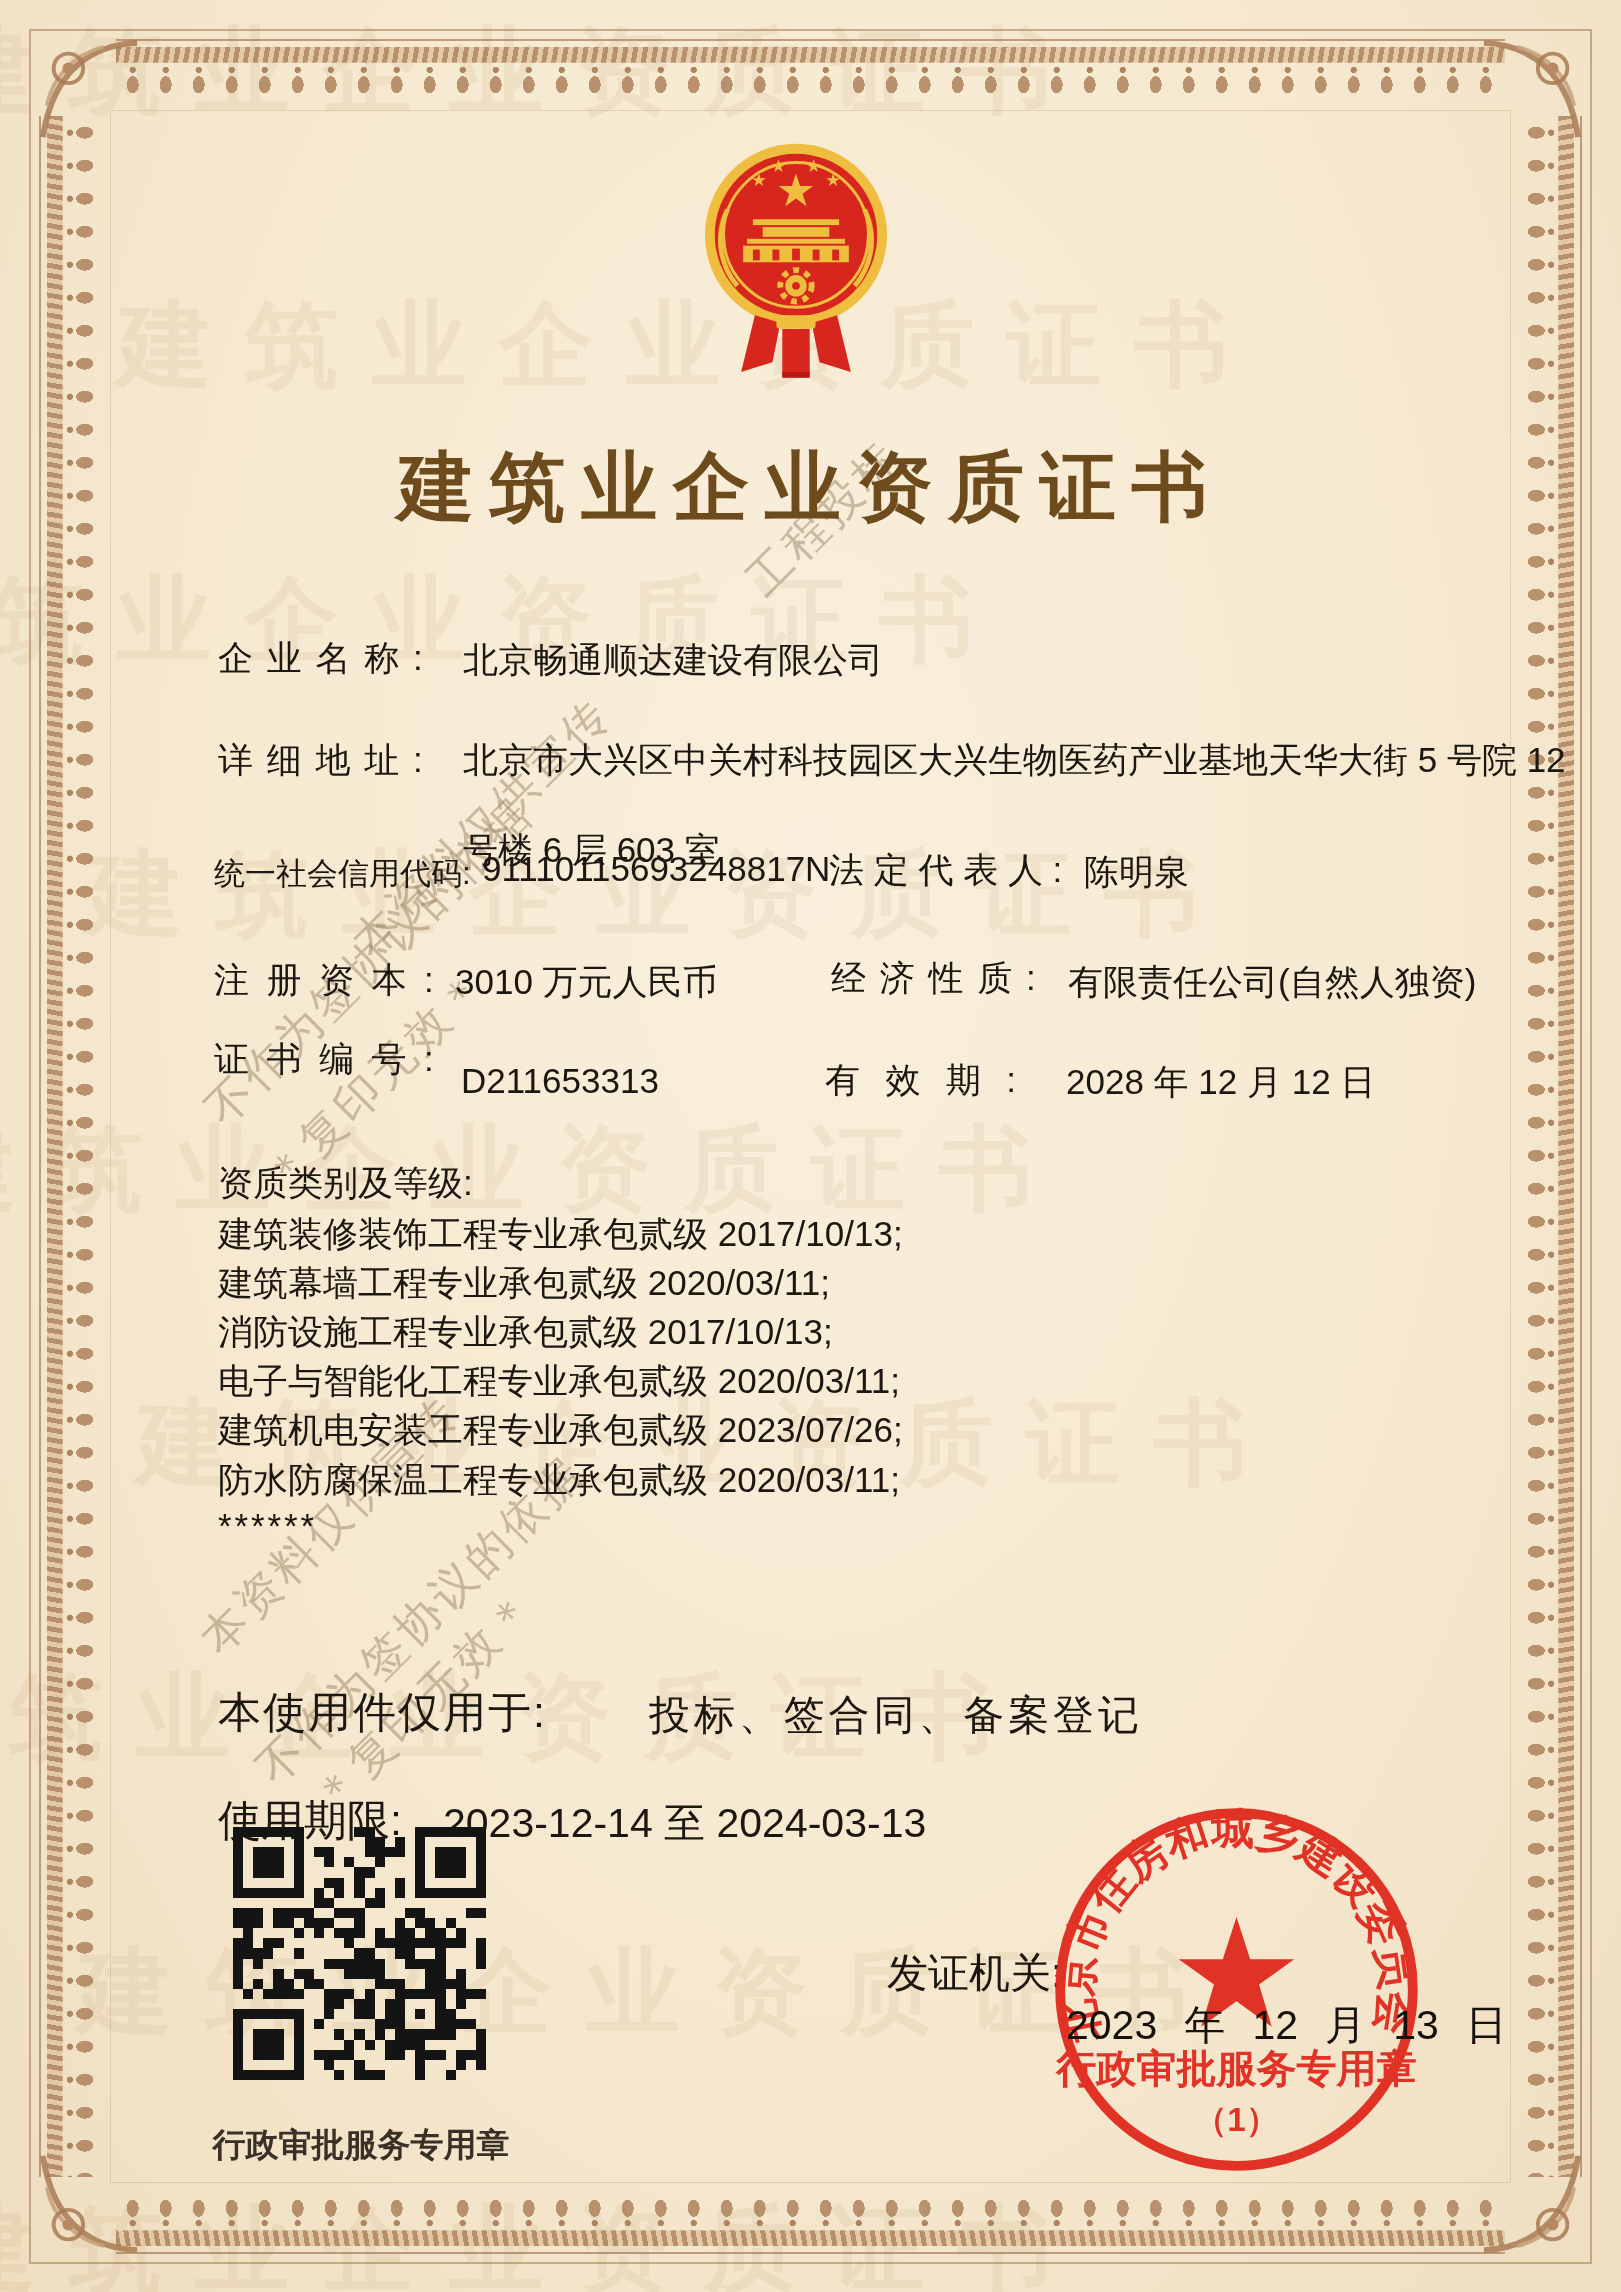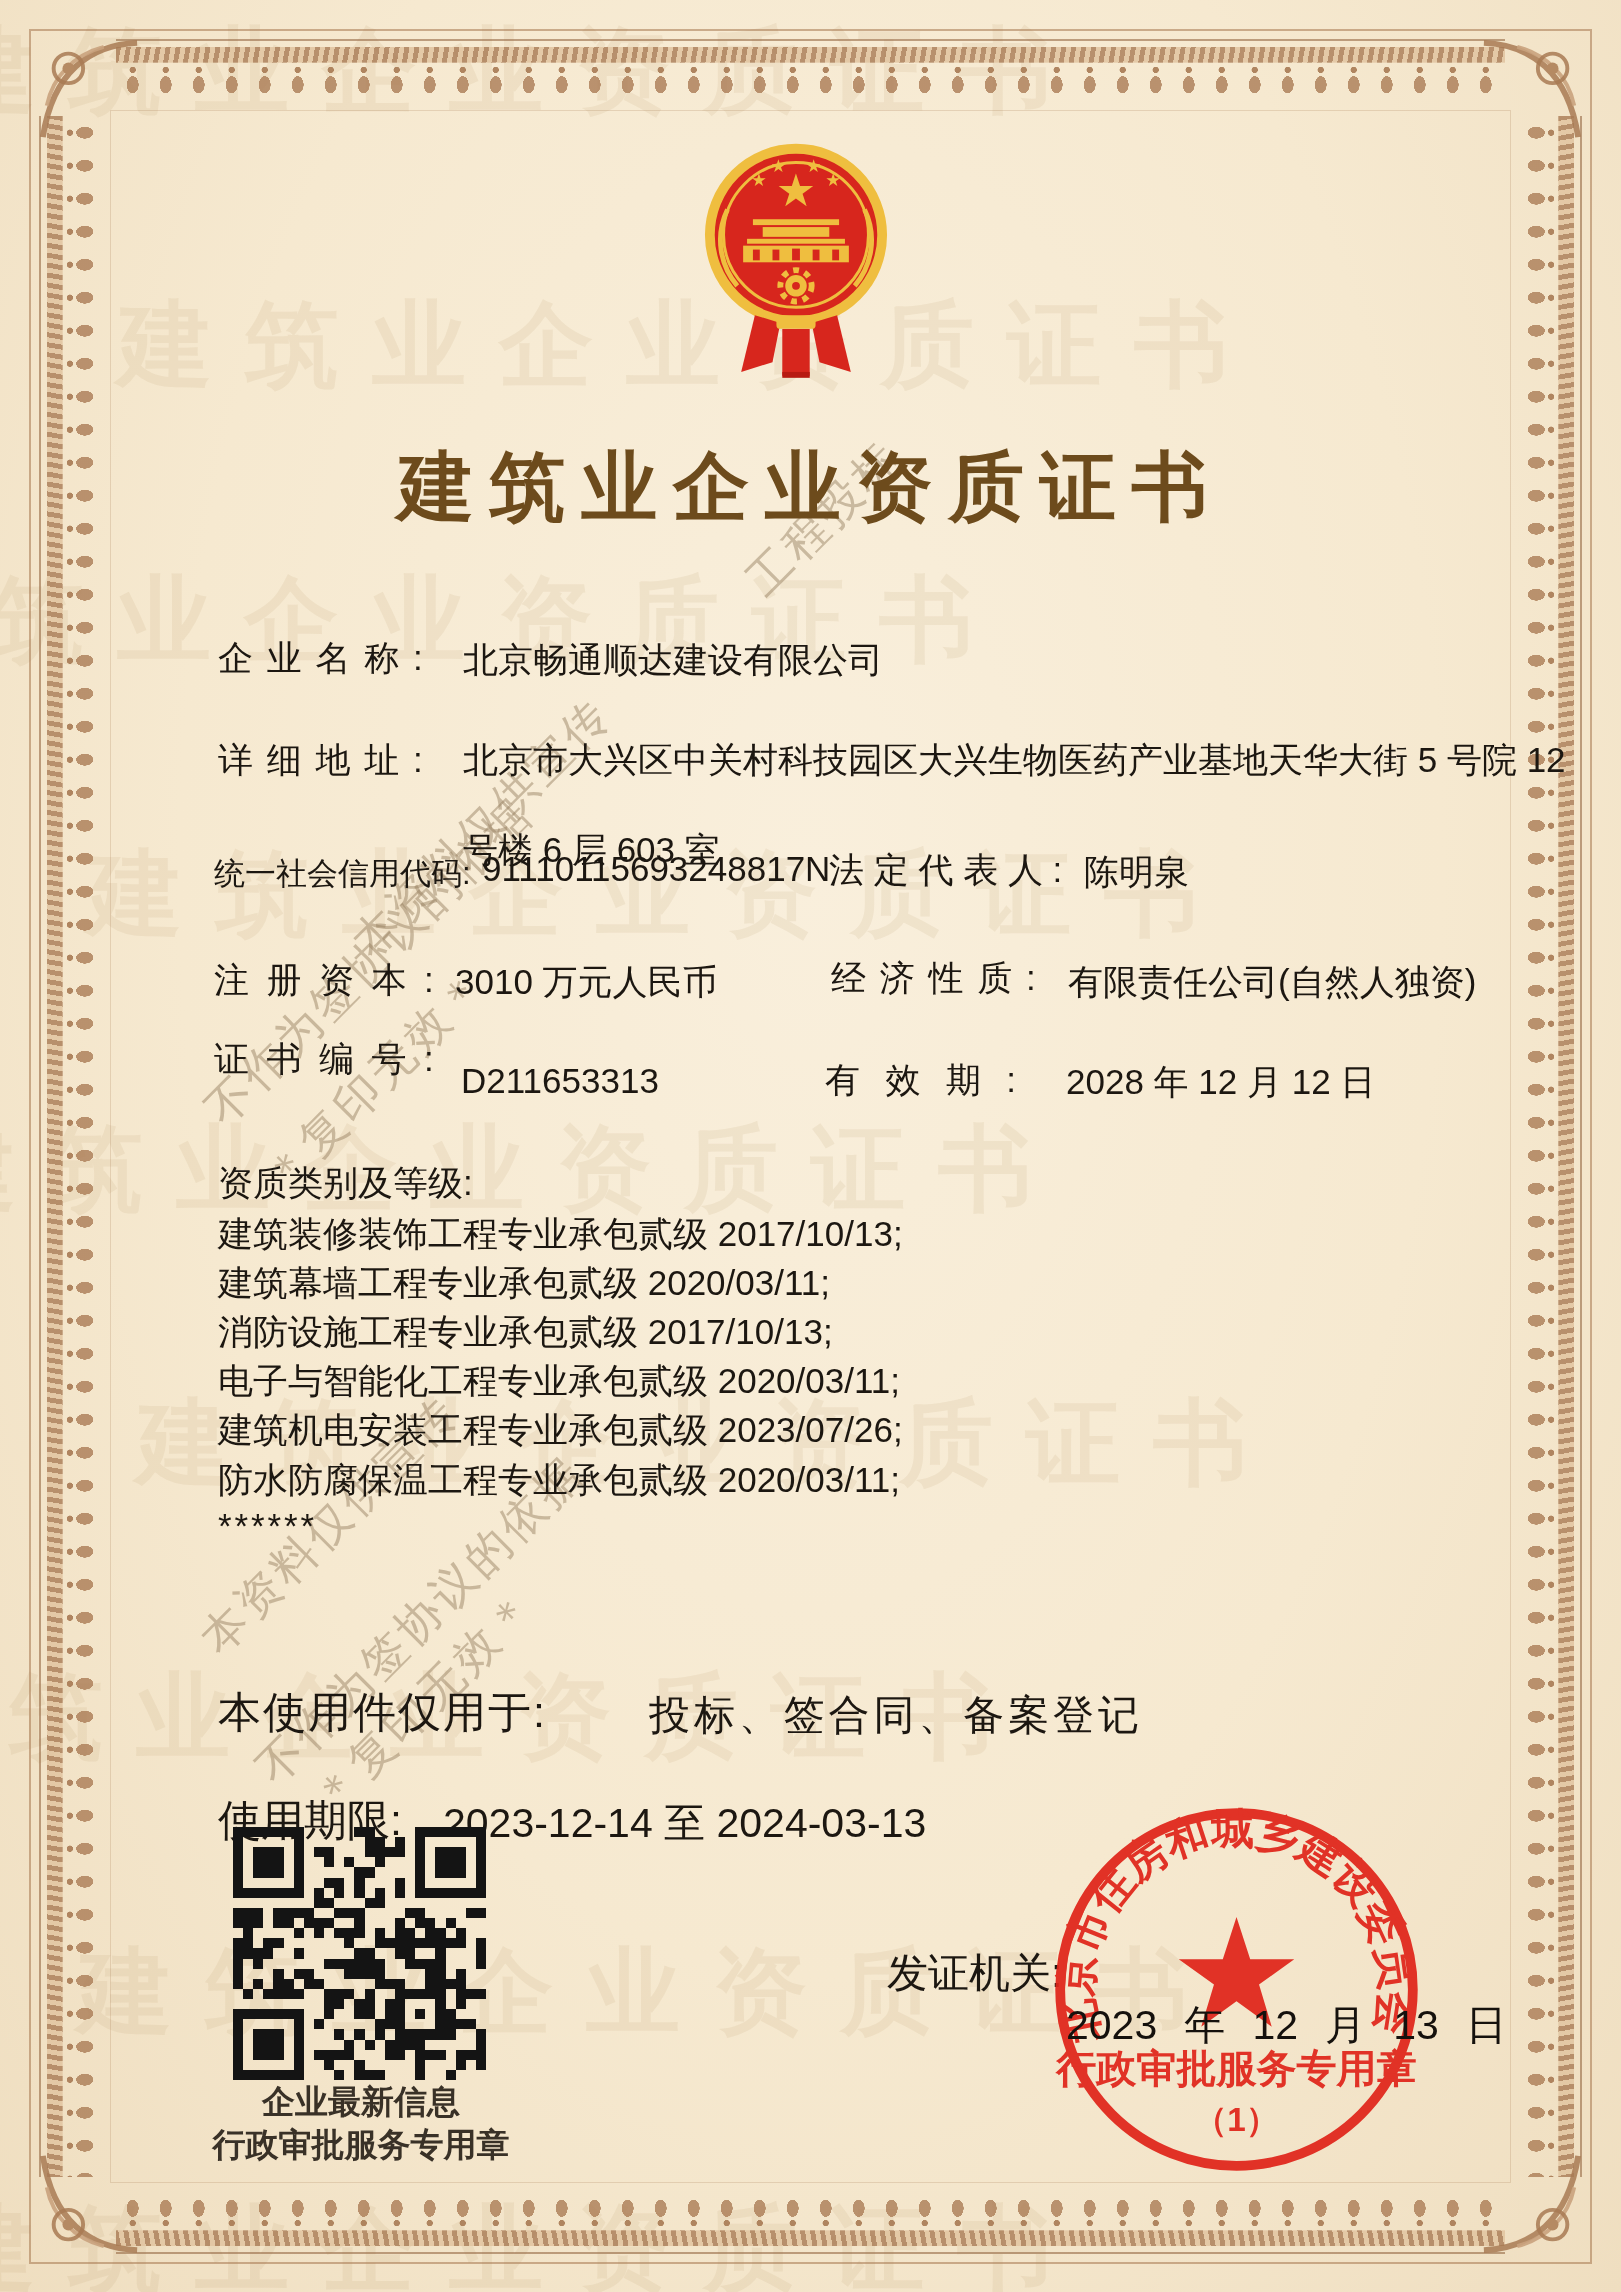--- a/index.html
+++ b/index.html
@@ -490,21 +490,20 @@
         <rect x="5" y="24" width="1" height="1"></rect>
         <rect x="6" y="24" width="1" height="1"></rect>
         <rect x="10" y="24" width="1" height="1"></rect>
         <rect x="12" y="24" width="1" height="1"></rect>
         <rect x="13" y="24" width="1" height="1"></rect>
         <rect x="14" y="24" width="1" height="1"></rect>
         <rect x="18" y="24" width="1" height="1"></rect>
         <rect x="21" y="24" width="1" height="1"></rect>
       </svg>
   </div>
-  <div class="qr-caption" style="top:2080px">企业最新信息</div>
   <div class="qr-caption" style="top:2123px">行政审批服务专用章</div>
 
   <span class="abs lab t42" style="left:887px;top:1946px">发证机关:</span>
 
   <svg class="seal" width="431" height="431" viewBox="0 0 440 440">
     <defs>
       <path id="sealArc" d="M 81,270 A 148,148 0 1 1 359,270.6" fill="none"></path>
     </defs>
     <g fill="#e0251a" opacity="0.93">
       <circle cx="220" cy="220" r="180" fill="none" stroke="#e0251a" stroke-width="10"></circle>

